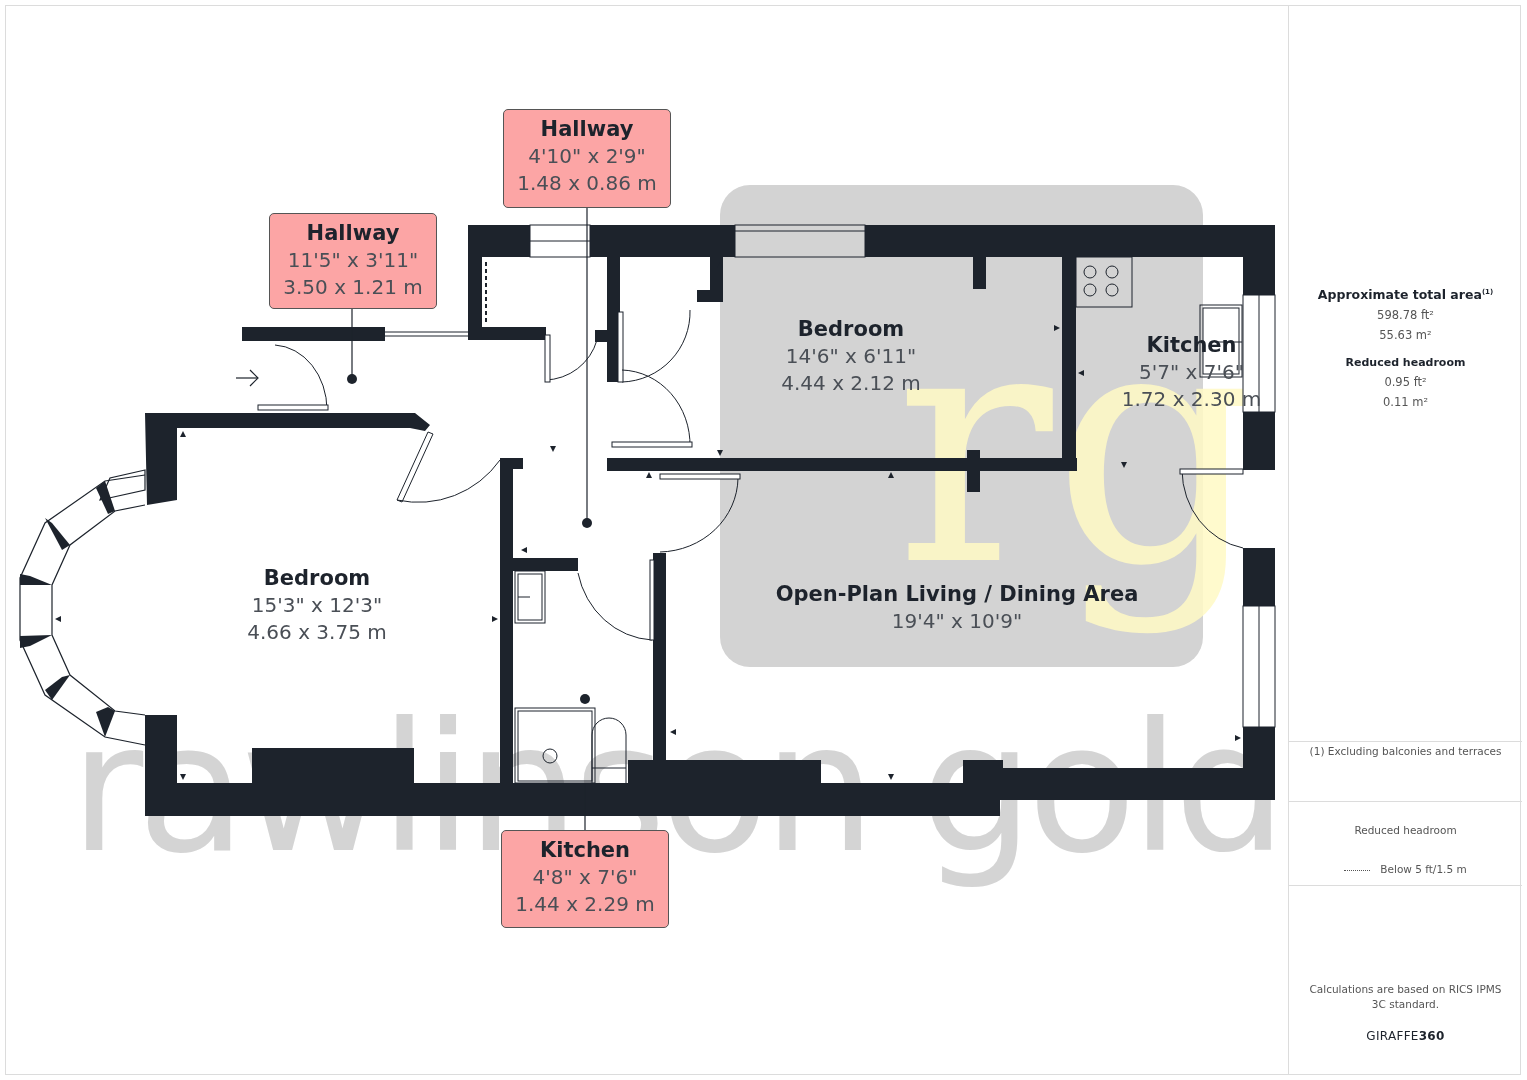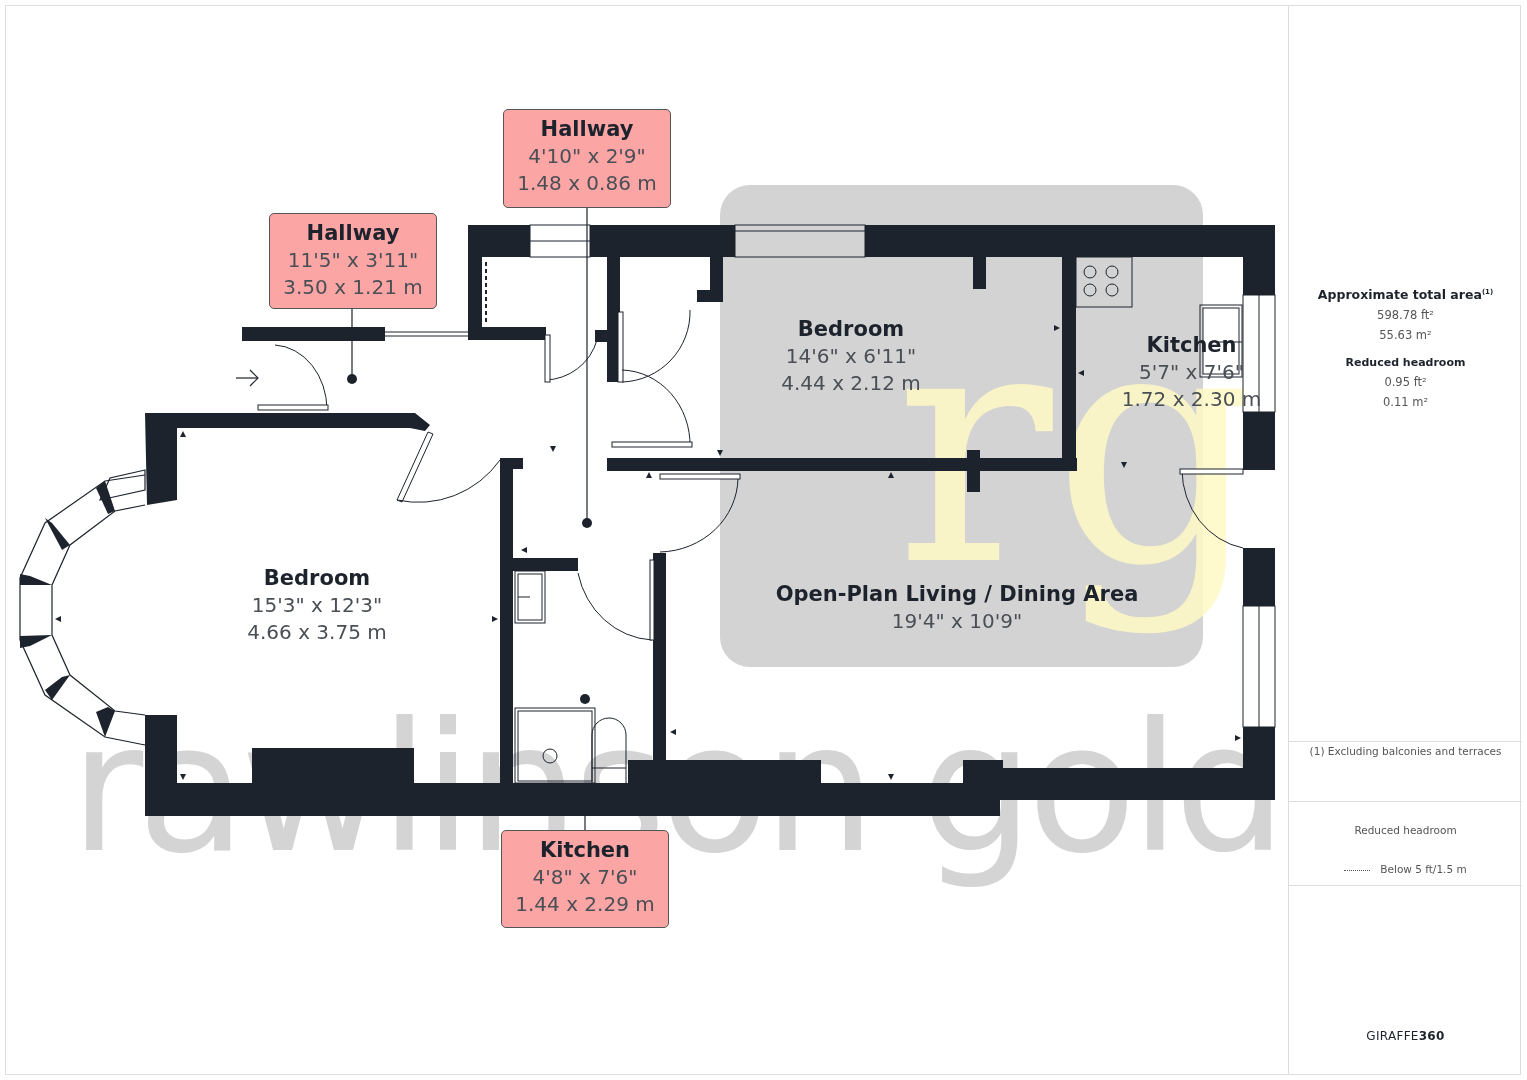--- a/index.html
+++ b/index.html
@@ -232,14 +232,15 @@
   <div class="sb-divider" style="top:736px;"></div>
   <div class="sb-section sb-small" style="top:739px;text-align:center;">(1) Excluding balconies and terraces</div>
 
   <div class="sb-divider" style="top:796px;"></div>
   <div class="sb-section" style="top:818px;">
     <div class="sb-small">Reduced headroom</div>
     <div class="sb-small" style="margin-top:24px;"><span class="dots"></span><span>Below 5 ft/1.5 m</span></div>
   </div>
 
   <div class="sb-divider" style="top:880px;"></div>
+  <div class="sb-section sb-small" style="top:977px; padding:0 18px; box-sizing:border-box;">Calculations are based on RICS IPMS 3C standard.</div>
   <div class="sb-section sb-brand" style="top:1024px;"><span>GIRAFFE</span><b>360</b></div>
 </div>
 
 </body></html>

